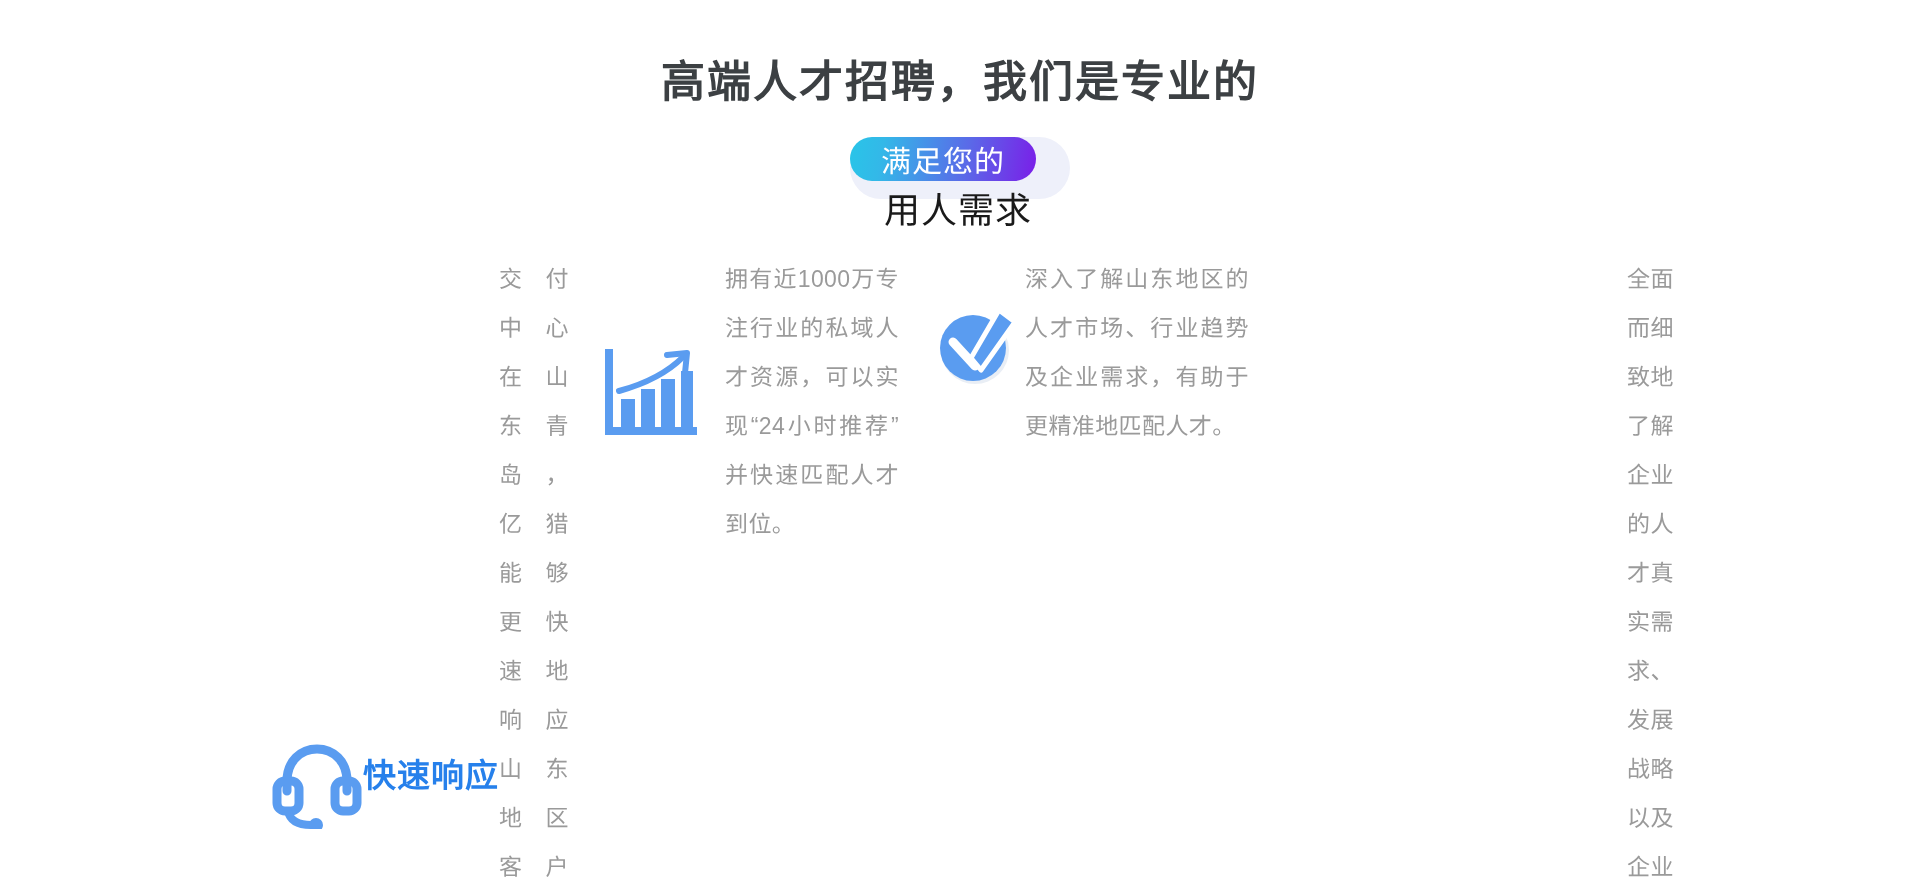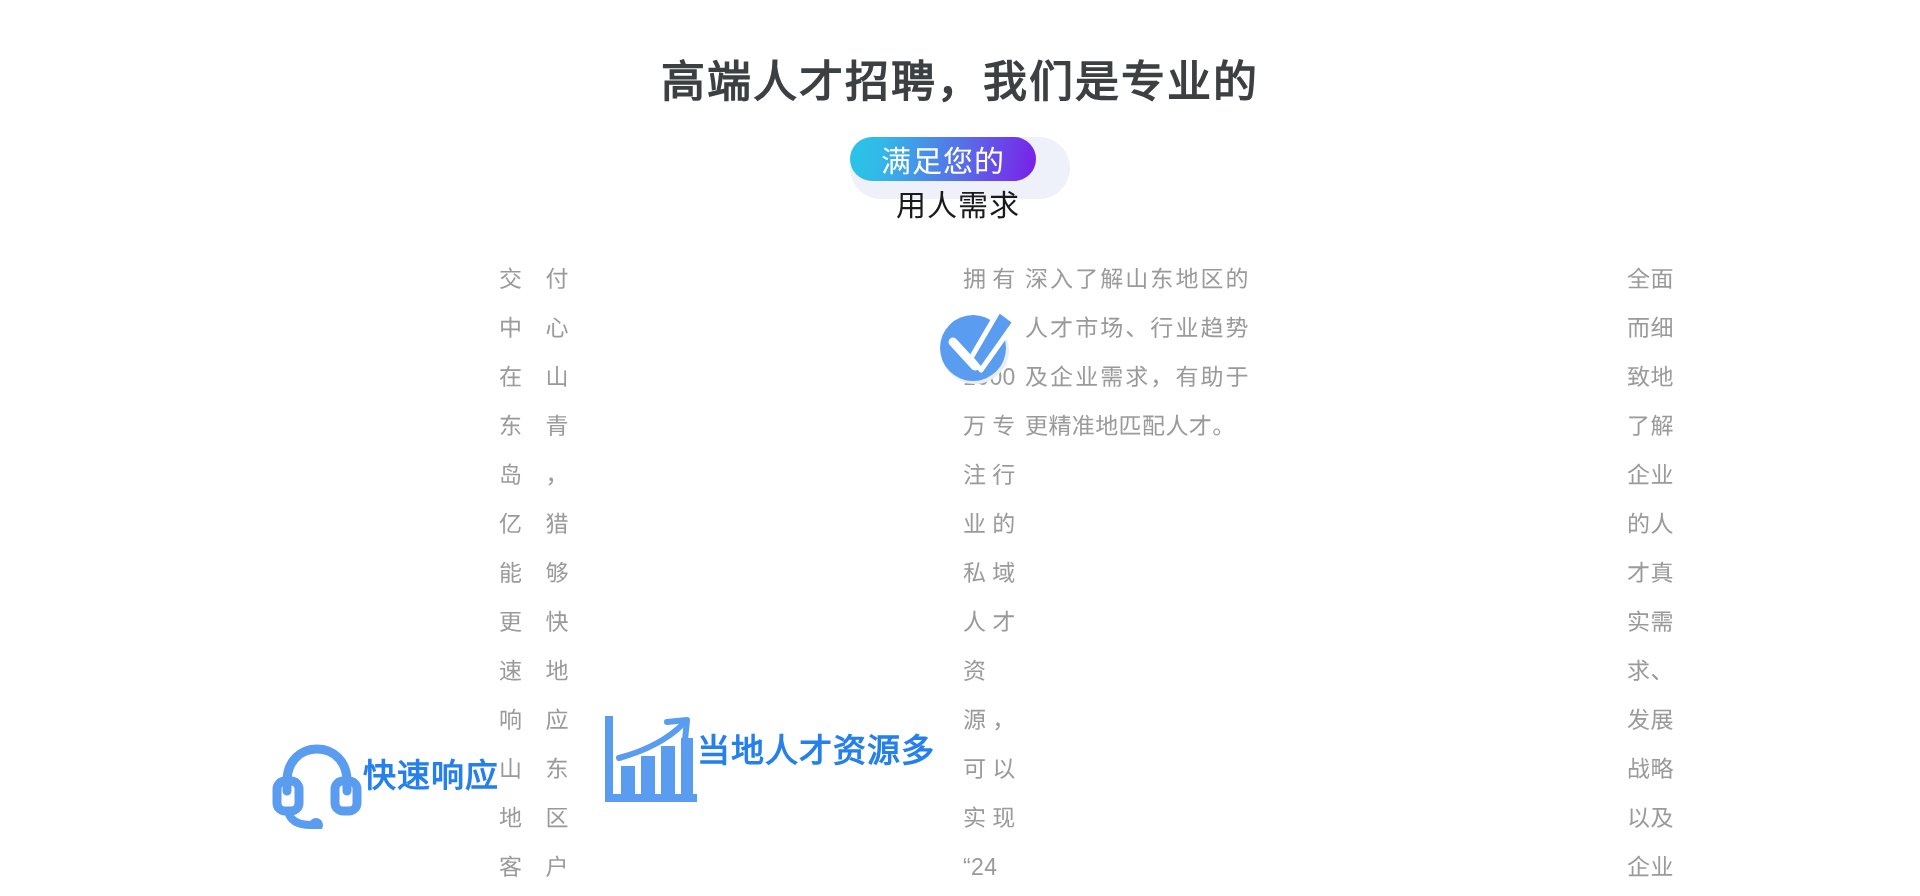--- a/index.html
+++ b/index.html
@@ -66,21 +66,21 @@
     box-sizing: border-box;
     border-radius: 40px;
     background: linear-gradient(100deg, #29c5e8 0%, #33b8e8 18%, #5a6ae8 62%, #7a1ee8 100%);
     color: #ffffff;
     font-size: 30px;
     font-weight: 500;
     letter-spacing: 1px;
   }
   .pill-right {
     padding-left: 30px;
-    font-size: 30px;
+    font-size: 36px;
     color: #1a1a1a;
     font-weight: 500;
     letter-spacing: 1px;
     white-space: nowrap;
   }
 
   
   .features {
     display: flex;
     justify-content: center;
@@ -172,21 +172,20 @@
         <svg width="96" height="88" viewBox="0 0 96 88" aria-hidden="true">
           <path d="M8 4 V82 H92" fill="none" stroke="#5a9cf0" stroke-width="8" stroke-linecap="square"></path>
           <rect x="20" y="50" width="14" height="28" fill="#5a9cf0"></rect>
           <rect x="40" y="40" width="14" height="38" fill="#5a9cf0"></rect>
           <rect x="60" y="30" width="14" height="48" fill="#5a9cf0"></rect>
           <rect x="80" y="22" width="12" height="56" fill="#5a9cf0"></rect>
           <path d="M18 42 C40 36 64 26 82 8" fill="none" stroke="#5a9cf0" stroke-width="6" stroke-linecap="round"></path>
           <path d="M66 6 L86 4 L84 24" fill="none" stroke="#5a9cf0" stroke-width="6" stroke-linecap="round" stroke-linejoin="round"></path>
         </svg>
       </div>
-      <div class="feature-title">当地人才资源多</div>
       <p class="feature-body">拥有近1000万专注行业的私域人才资源，可以实现“24小时推荐”并快速匹配人才到位。</p>
     </div>
 
     <div class="feature c3">
       <div class="feature-icon">
         <svg width="94" height="88" viewBox="0 0 94 88" aria-hidden="true">
           <circle cx="44" cy="50" r="34" fill="#e9eef5"></circle>
           <circle cx="42" cy="48" r="33" fill="#5a9cf0"></circle>
           <path d="M22 42 L44 66 L80 14" fill="none" stroke="#ffffff" stroke-width="9" stroke-linejoin="round" stroke-linecap="round"></path>
           <path d="M68 10 L84 22 L50 70 L40 58 Z" fill="#5a9cf0" stroke="#ffffff" stroke-width="5" stroke-linejoin="round"></path>

